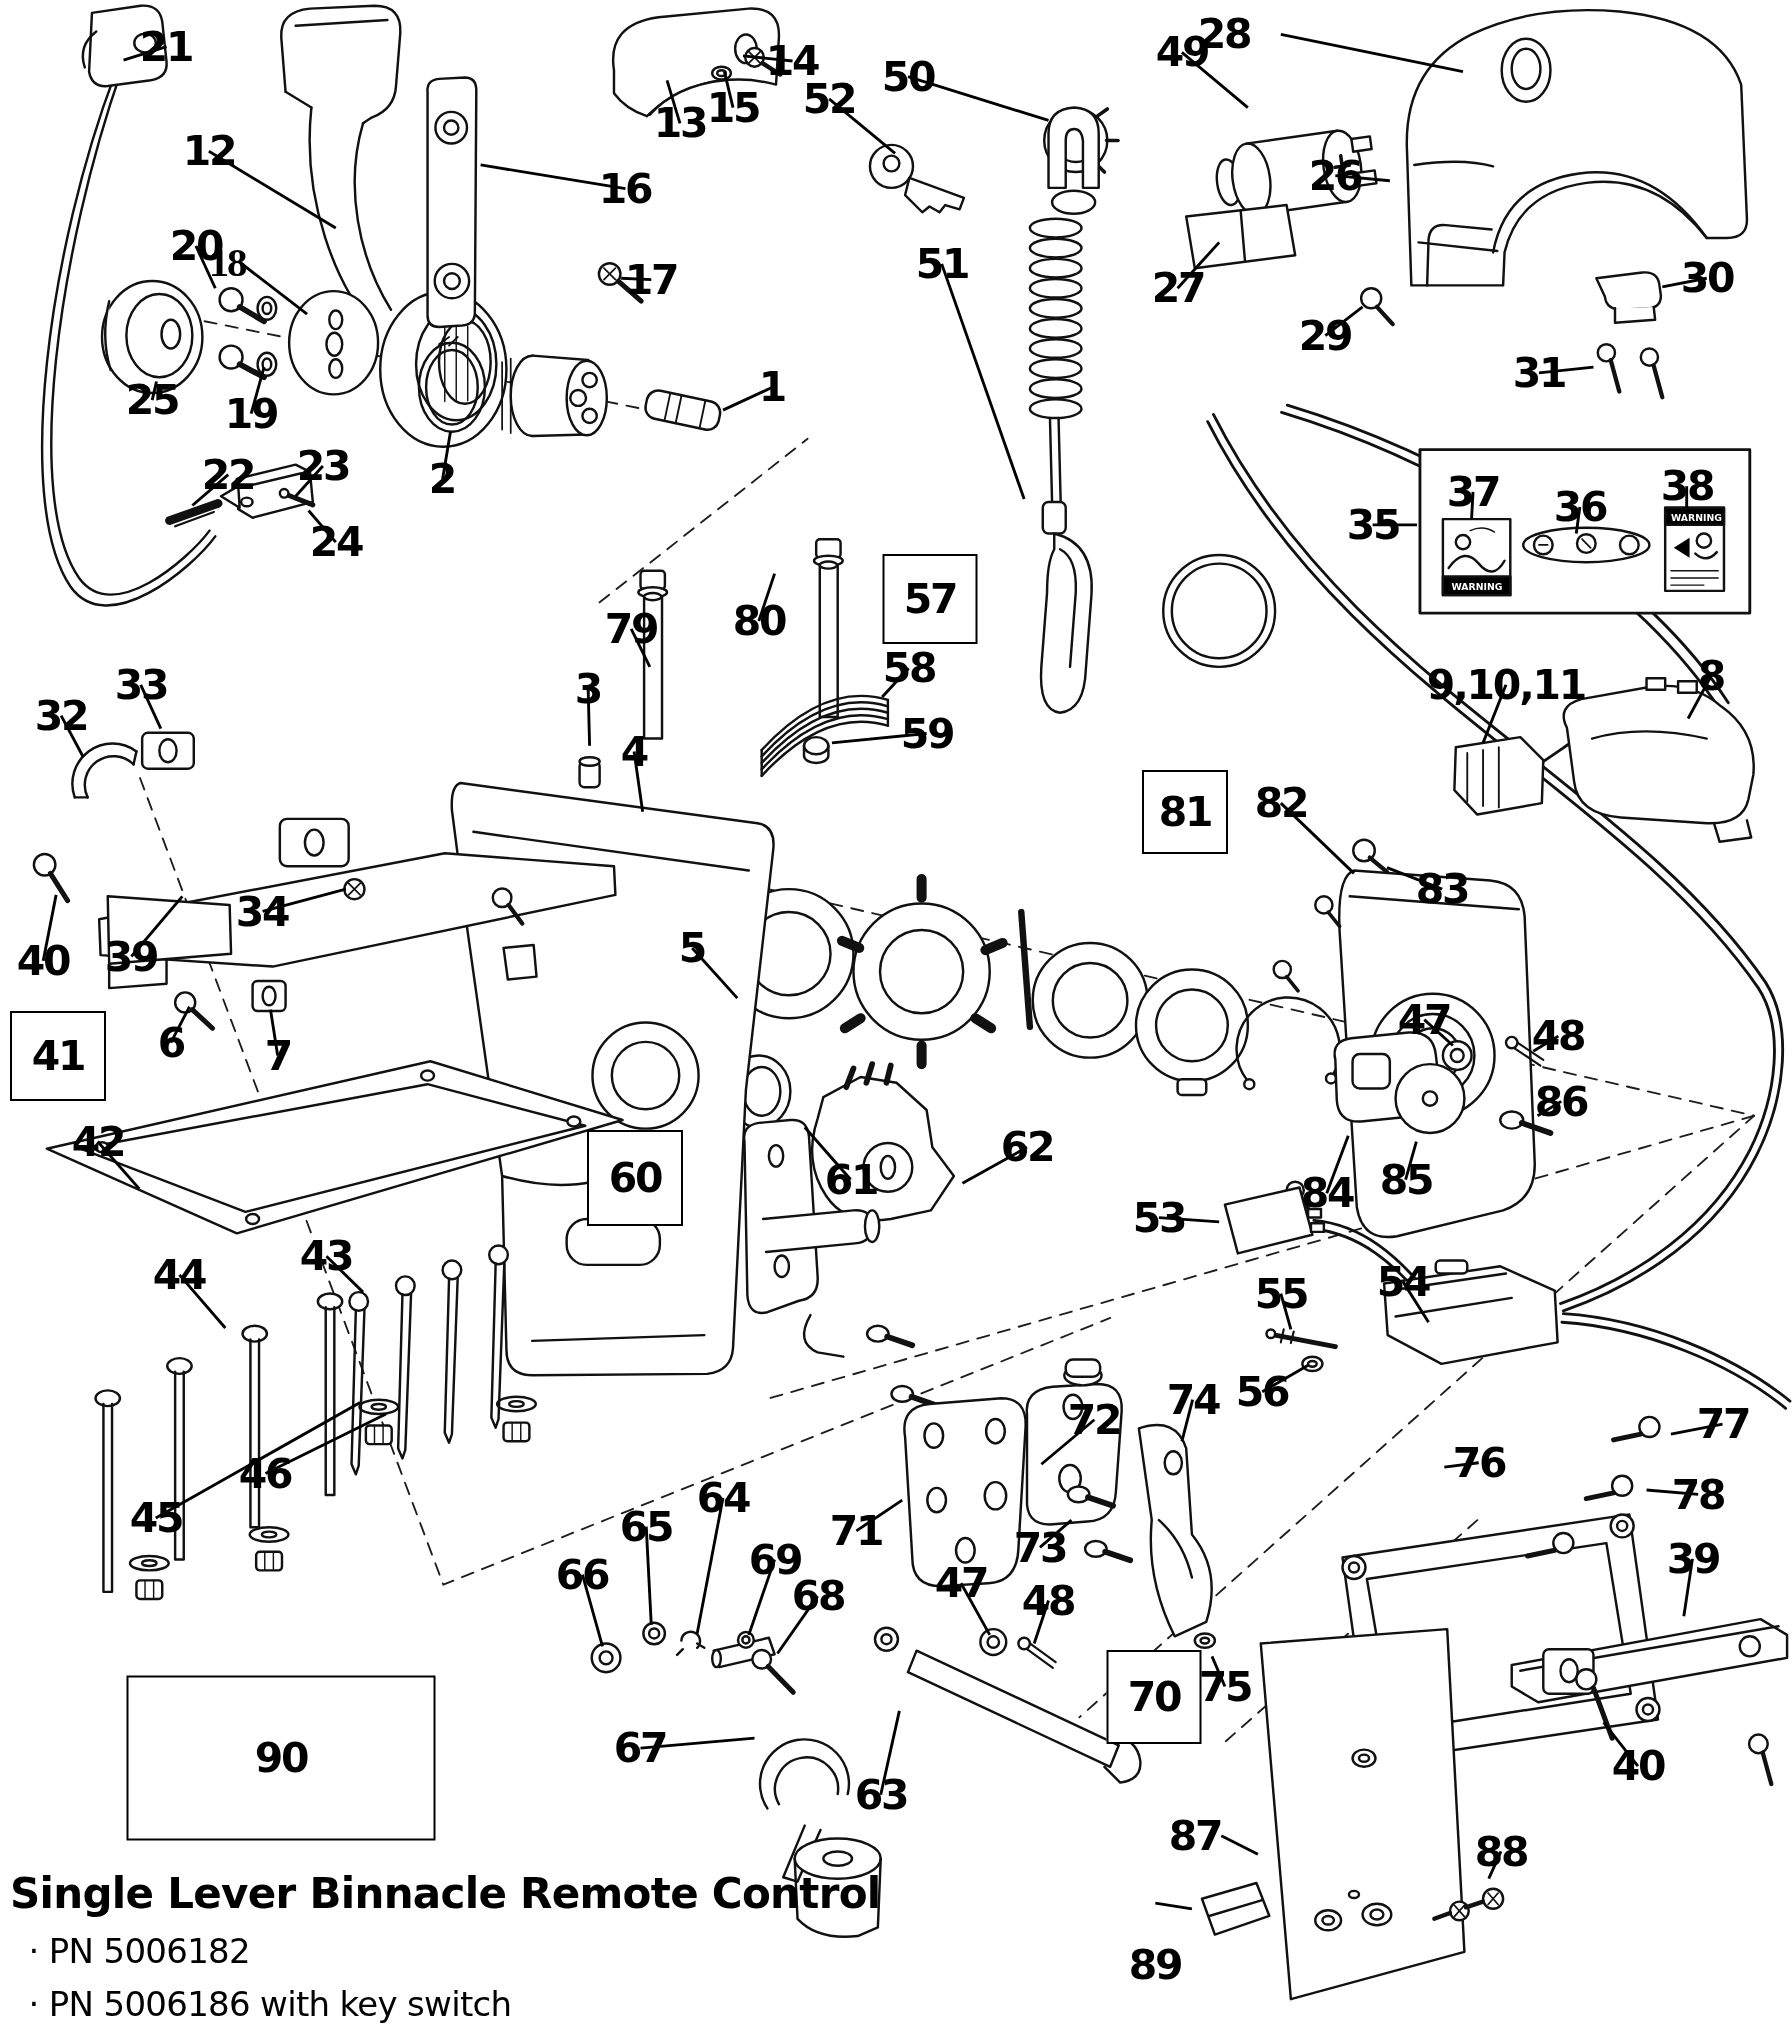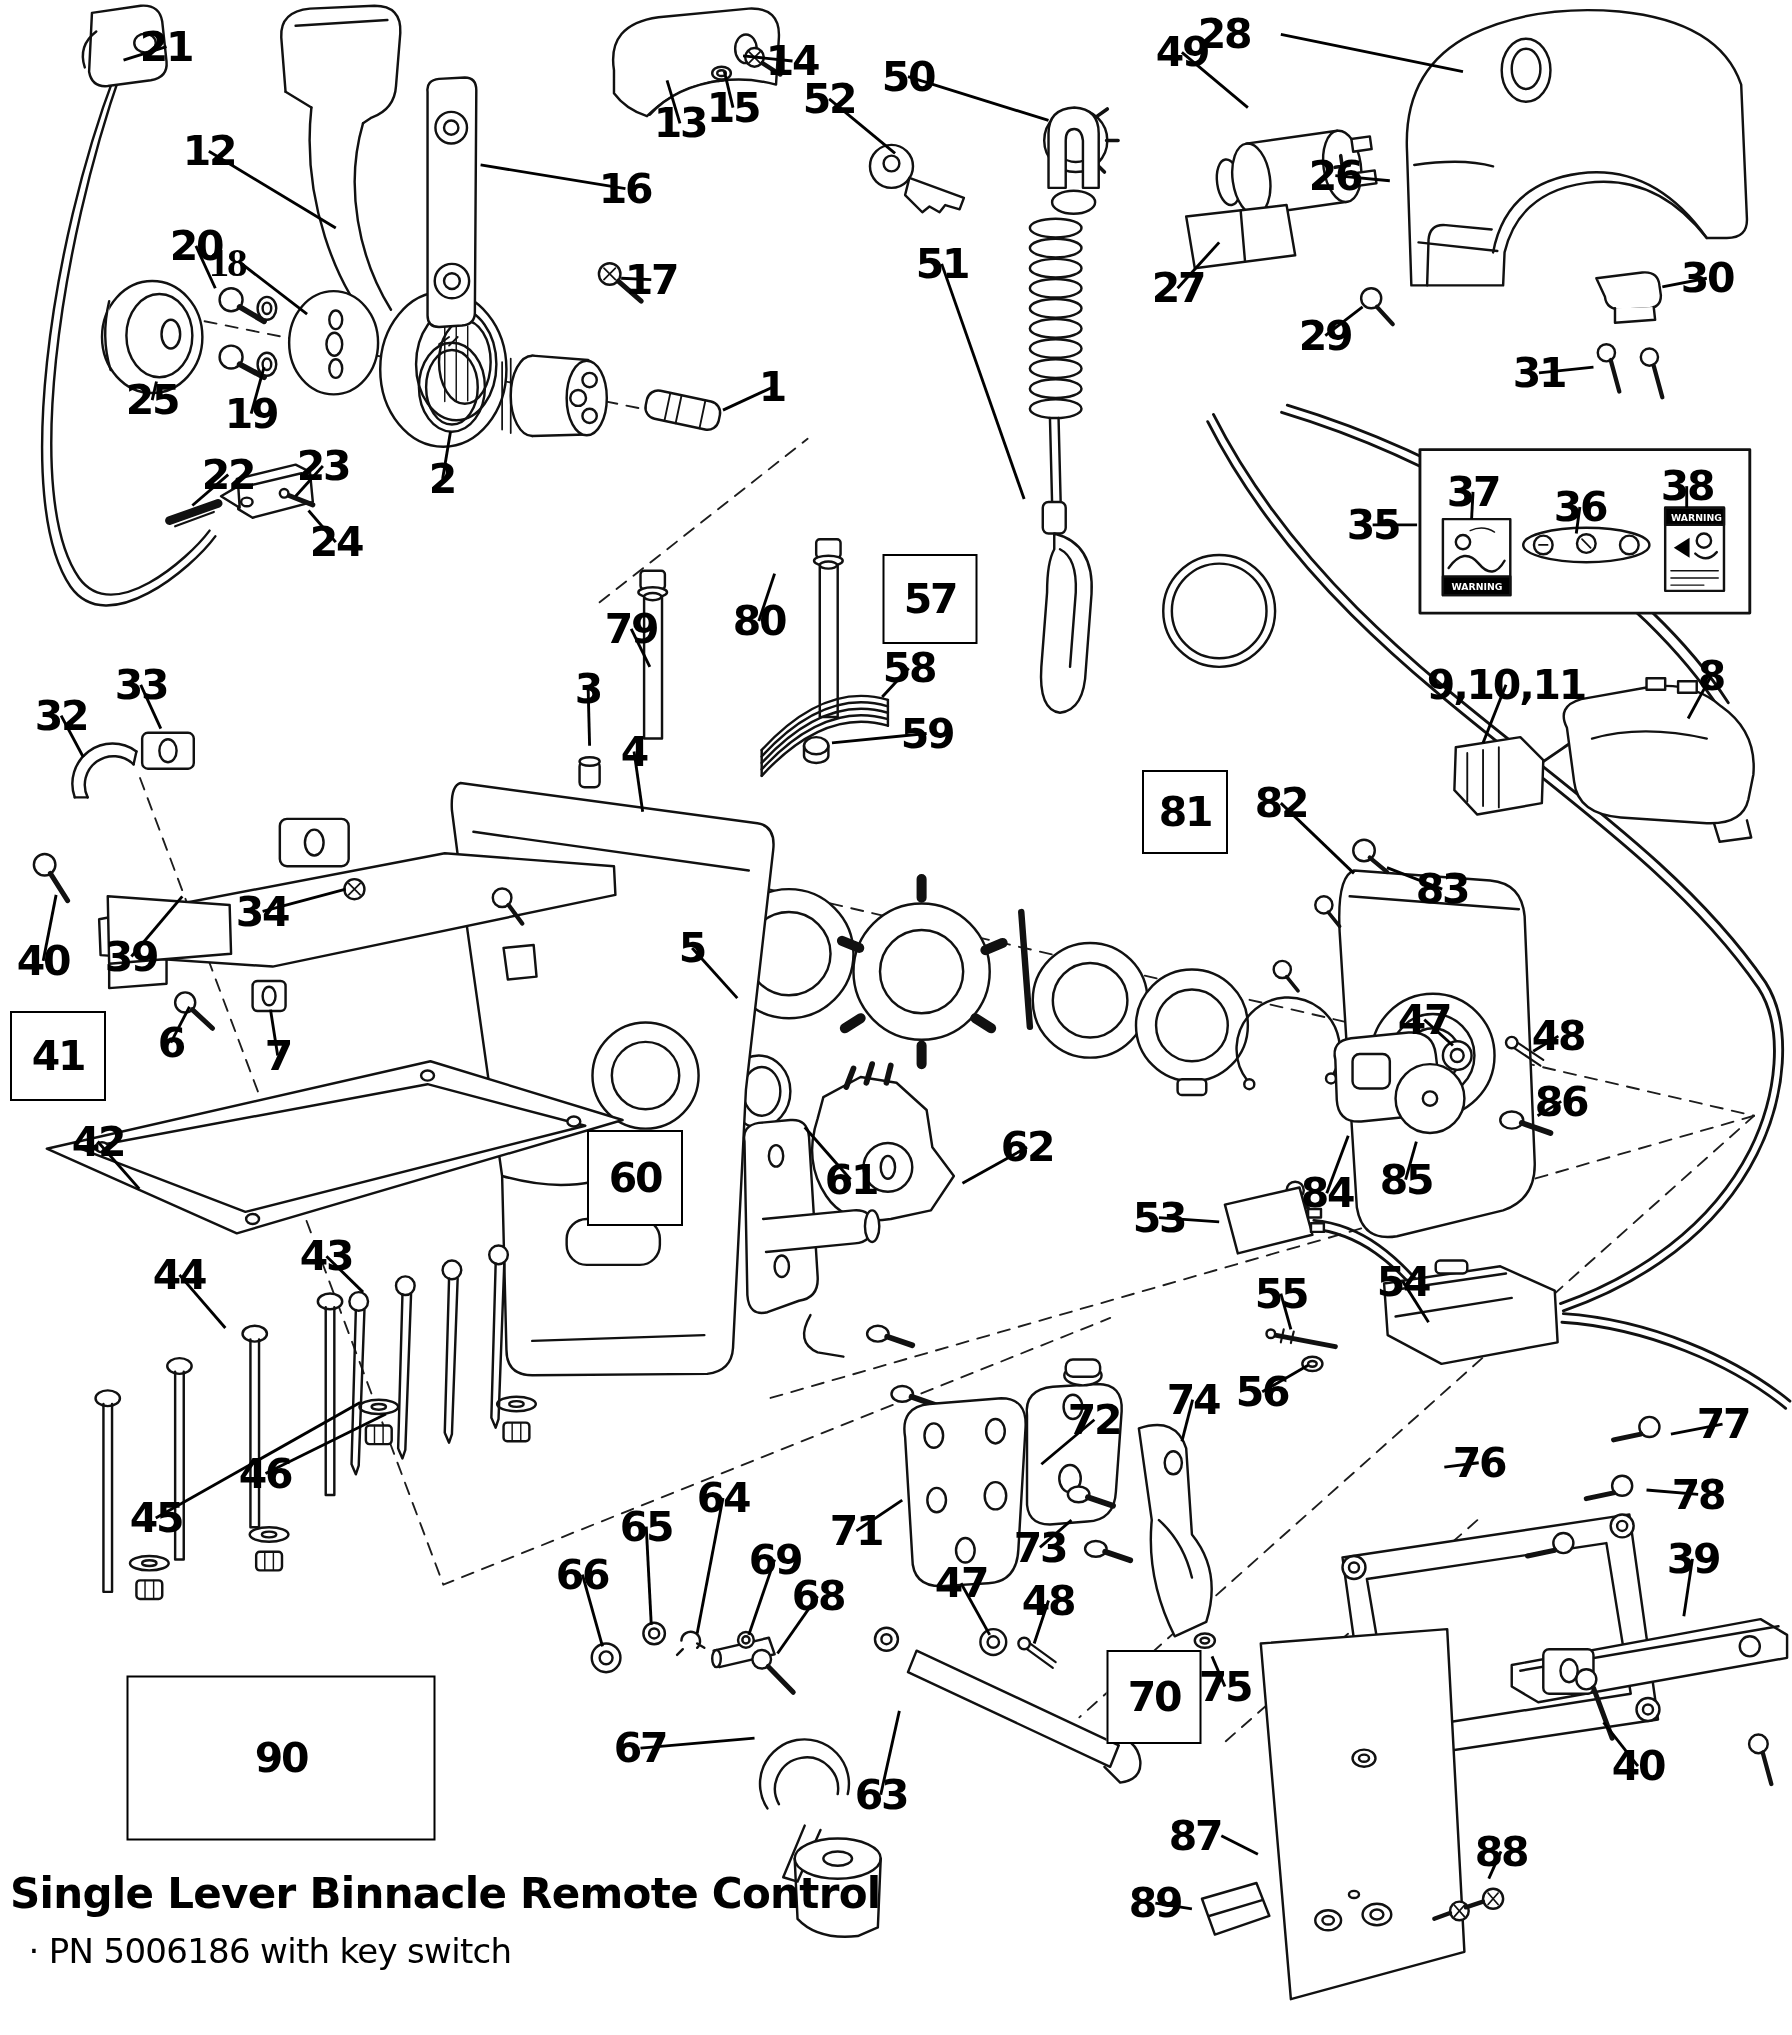--- a/index.html
+++ b/index.html
@@ -736,21 +736,22 @@
       <div class="callout" style="left: 961px; top: 1583px;">47</div>
       <div class="callout" style="left: 1048px; top: 1601px;">48</div>
       <div class="callout boxed" style="left: 1125px; top: 1697px; width: 91px; height: 90px; margin-left: 29px;">70</div>
       <div class="callout" style="left: 1225px; top: 1687px;">75</div>
       <div class="callout" style="left: 640px; top: 1748px;">67</div>
       <div class="callout" style="left: 881px; top: 1795px;">63</div>
       <div class="callout boxed" style="left: 281px; top: 1758px; width: 305px; height: 161px;">90</div>
       <div class="callout" style="left: 1195px; top: 1836px;">87</div>
       <div class="callout" style="left: 1638px; top: 1766px;">40</div>
       <div class="callout" style="left: 1501px; top: 1852px;">88</div>
-      <div class="callout" style="left: 1155px; top: 1903px;">89</div>
+      <div class="callout" style="left: 1155px; top: 1965px;">89</div>
     </div>
 
   <div id="title-block">
     <div class="title">Single Lever Binnacle Remote Control</div>
+    <div class="pn">· PN 5006182</div>
     <div class="pn">· PN 5006186 with key switch</div>
   </div>
 </div>
 
 
 </body></html>

